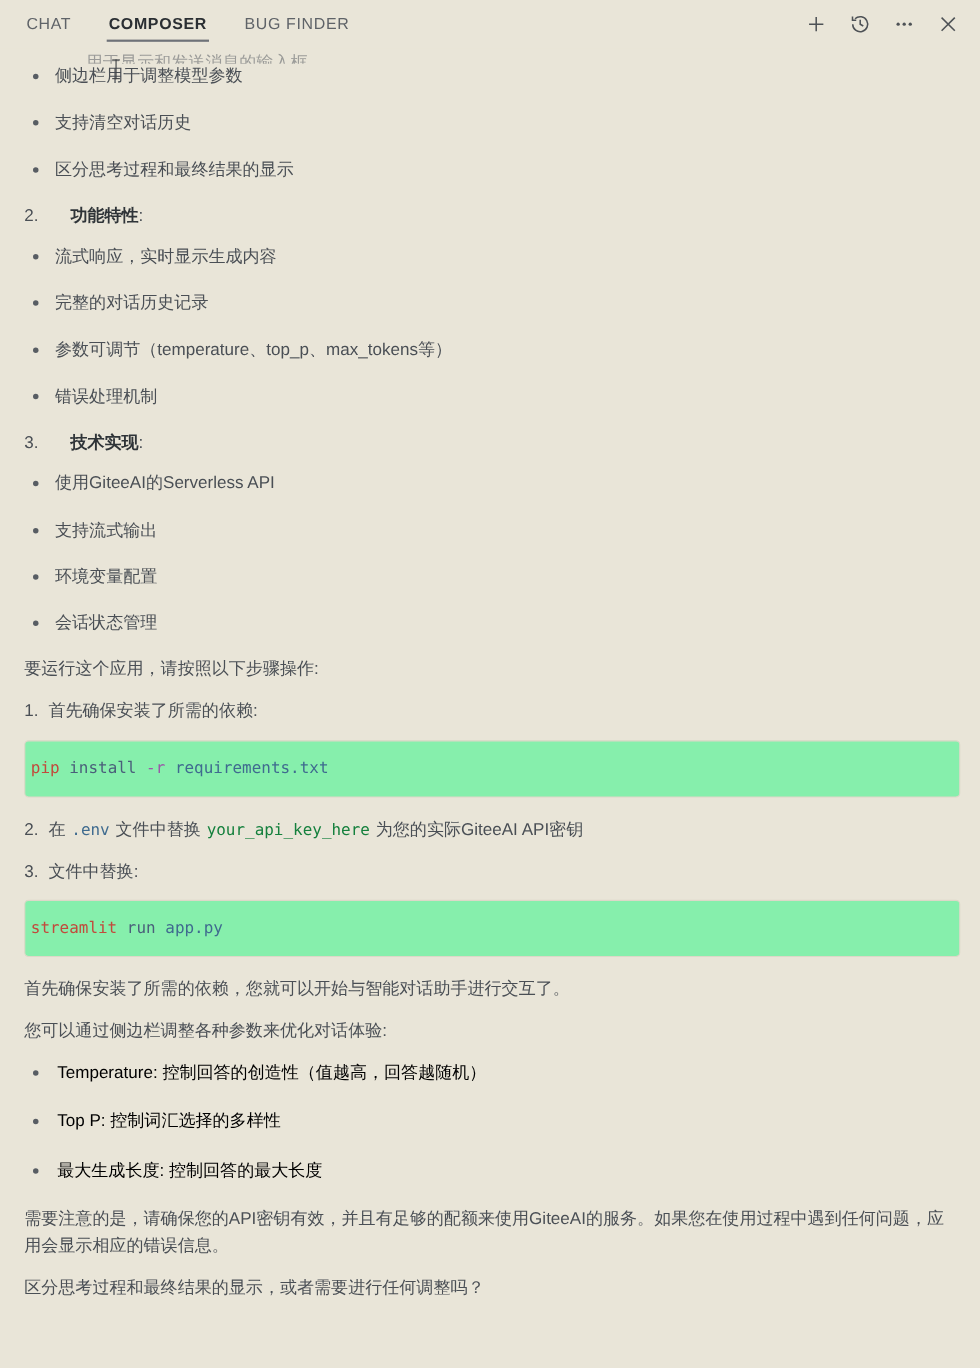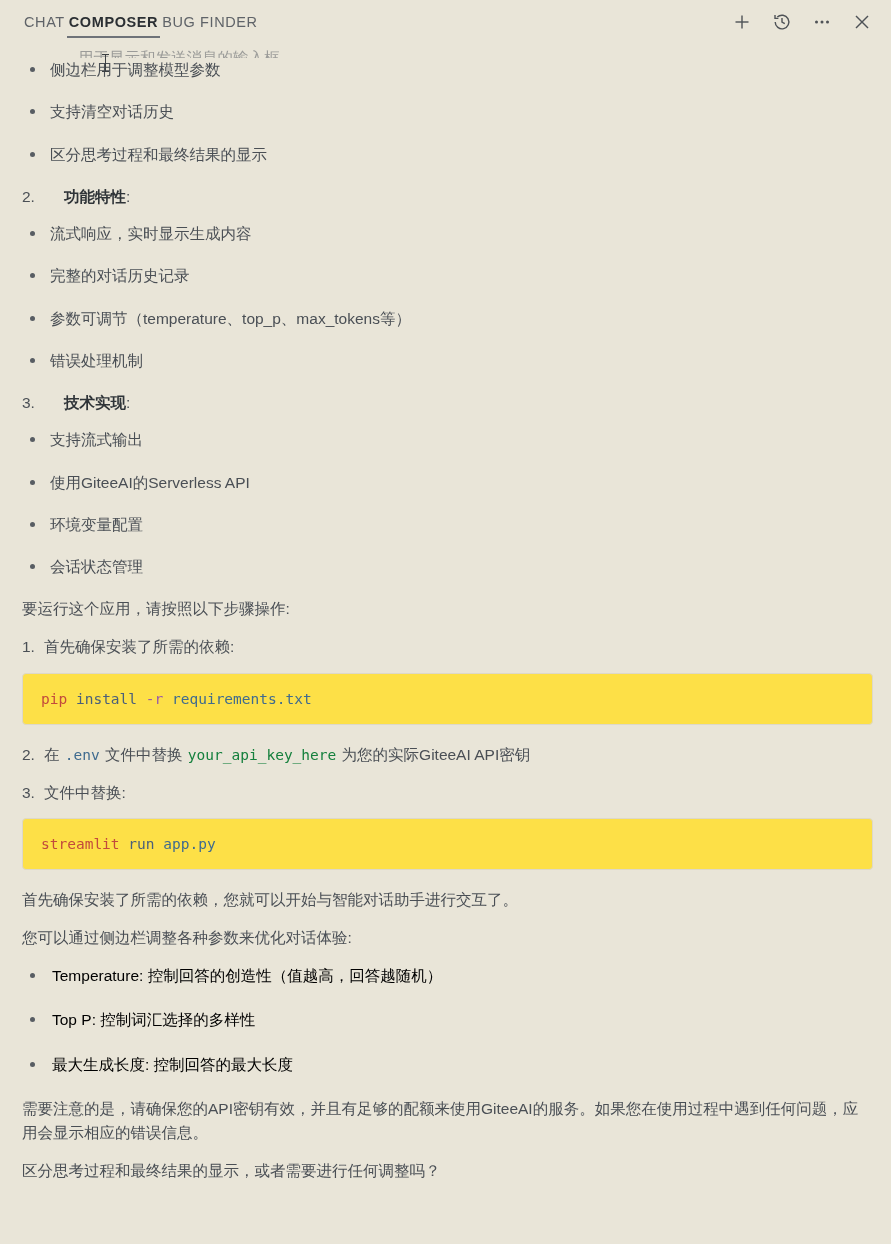--- a/index.html
+++ b/index.html
@@ -22,20 +22,21 @@
     display: flex;
     align-items: center;
     padding: 0 12px 0 22px;
     box-sizing: border-box;
     background: #e9e5d8;
     position: relative;
   }
   .tabs {
     display: flex;
     align-items: flex-start;
+    gap: 30px;
     height: 100%;
   }
   .tab {
     font-size: 14.5px;
     letter-spacing: 0.6px;
     color: #5f6368;
     height: 100%;
     display: flex;
     align-items: center;
     cursor: pointer;
@@ -141,24 +142,24 @@
 
   .para {
     font-size: 15.5px;
     color: #4a4f55;
     line-height: 1.55;
     margin: 0 0 14px 0;
   }
 
   
   .codeblock {
-    background: #fde047;
+    background: #86efac;
     border: 1px solid #ddd8c8;
     border-radius: 4px;
-    padding: 15px 18px;
+    padding: 15px 5px;
     margin: 6px 0 18px 0;
     font-family: "DejaVu Sans Mono", monospace;
     font-size: 14.5px;
     line-height: 1.4;
     overflow: hidden;
   }
   .codeblock .kw { color: #c24a3c; }
   .codeblock .tok { color: #4a5f7a; }
   .codeblock .flag { color: #9a5aa8; }
   .codeblock .path { color: #3f6b8f; }
@@ -285,22 +286,22 @@
     <li>完整的对话历史记录</li>
     <li>参数可调节（temperature、top_p、max_tokens等）</li>
     <li>错误处理机制</li>
   </ul>
 
   <div class="ordered-item">
     <span class="num">3.</span>
     <b>技术实现</b><span>:</span>
   </div>
   <ul class="bullets sub-list">
+    <li>使用GiteeAI的Serverless API</li>
     <li>支持流式输出</li>
-    <li>使用GiteeAI的Serverless API</li>
     <li>环境变量配置</li>
     <li>会话状态管理</li>
   </ul>
 
   <p class="para">要运行这个应用，请按照以下步骤操作:</p>
 
   <div class="ordered-item">
     <span class="num">1.</span>
     <span>首先确保安装了所需的依赖:</span>
   </div>

